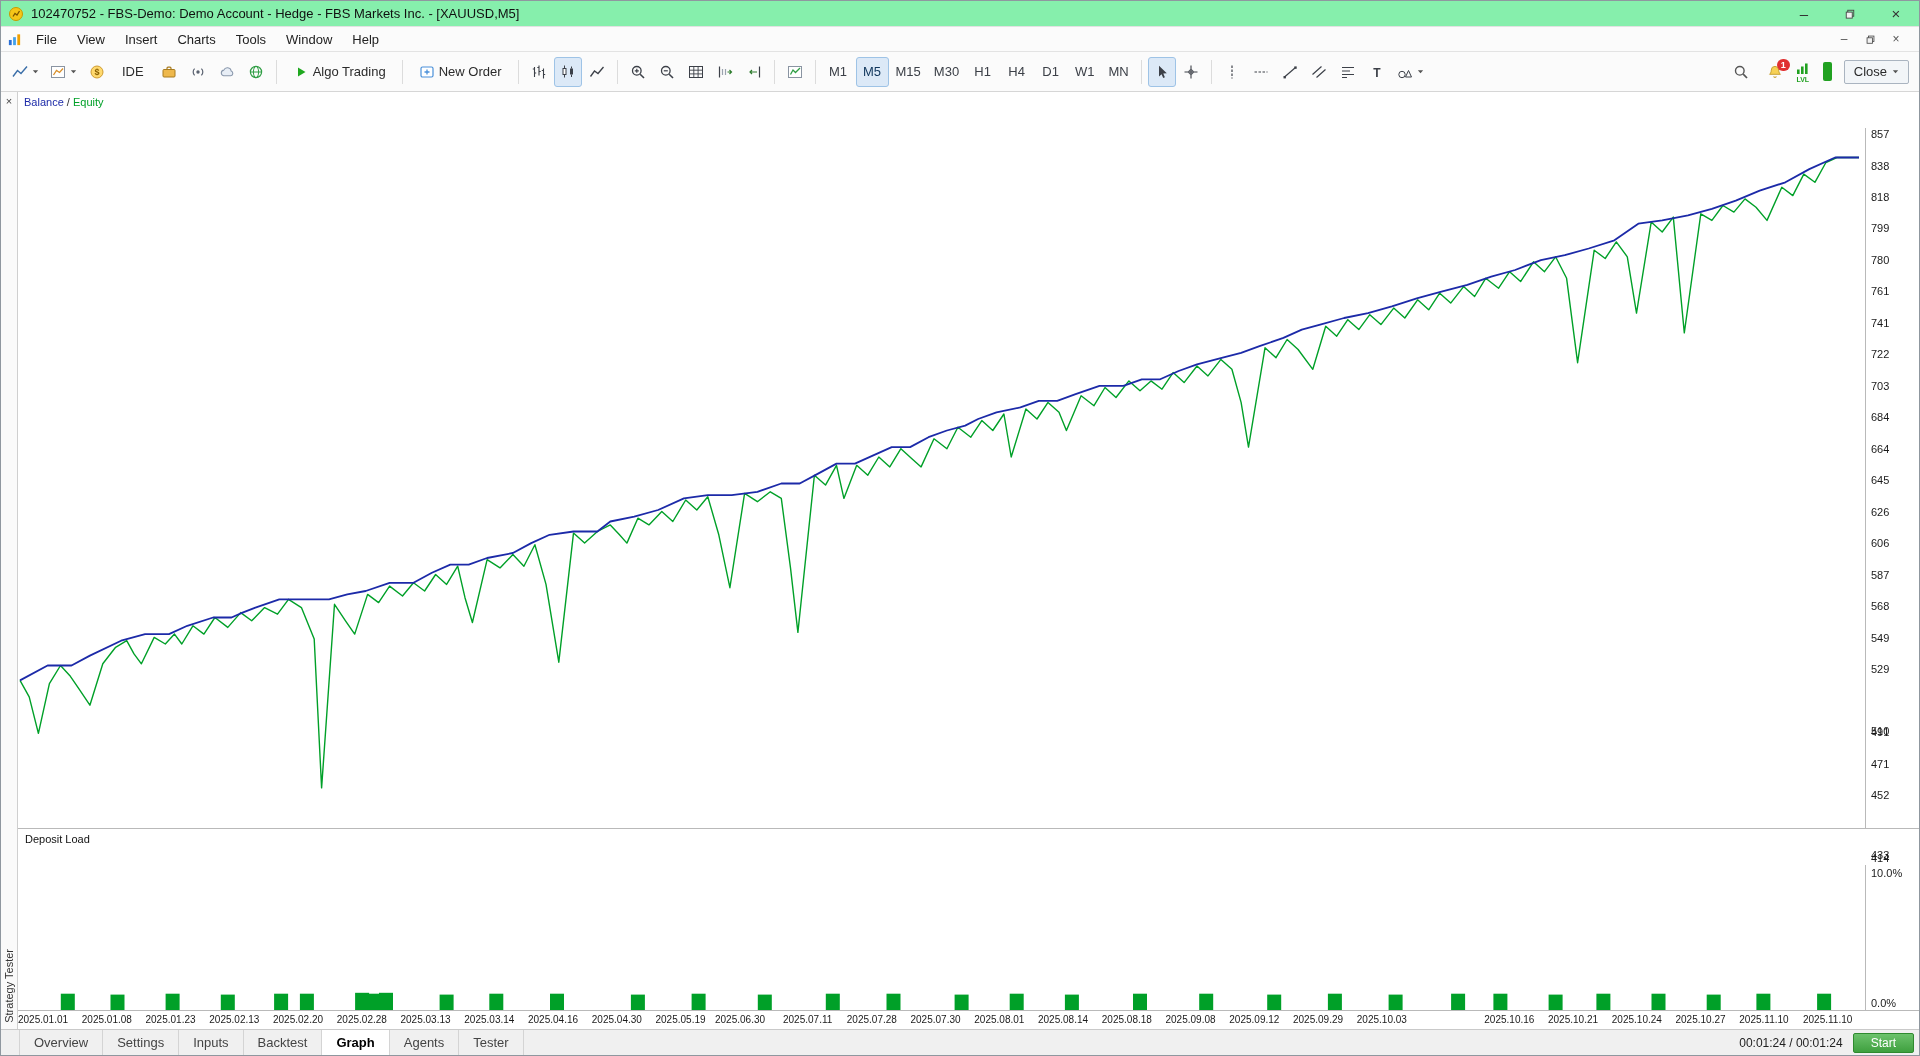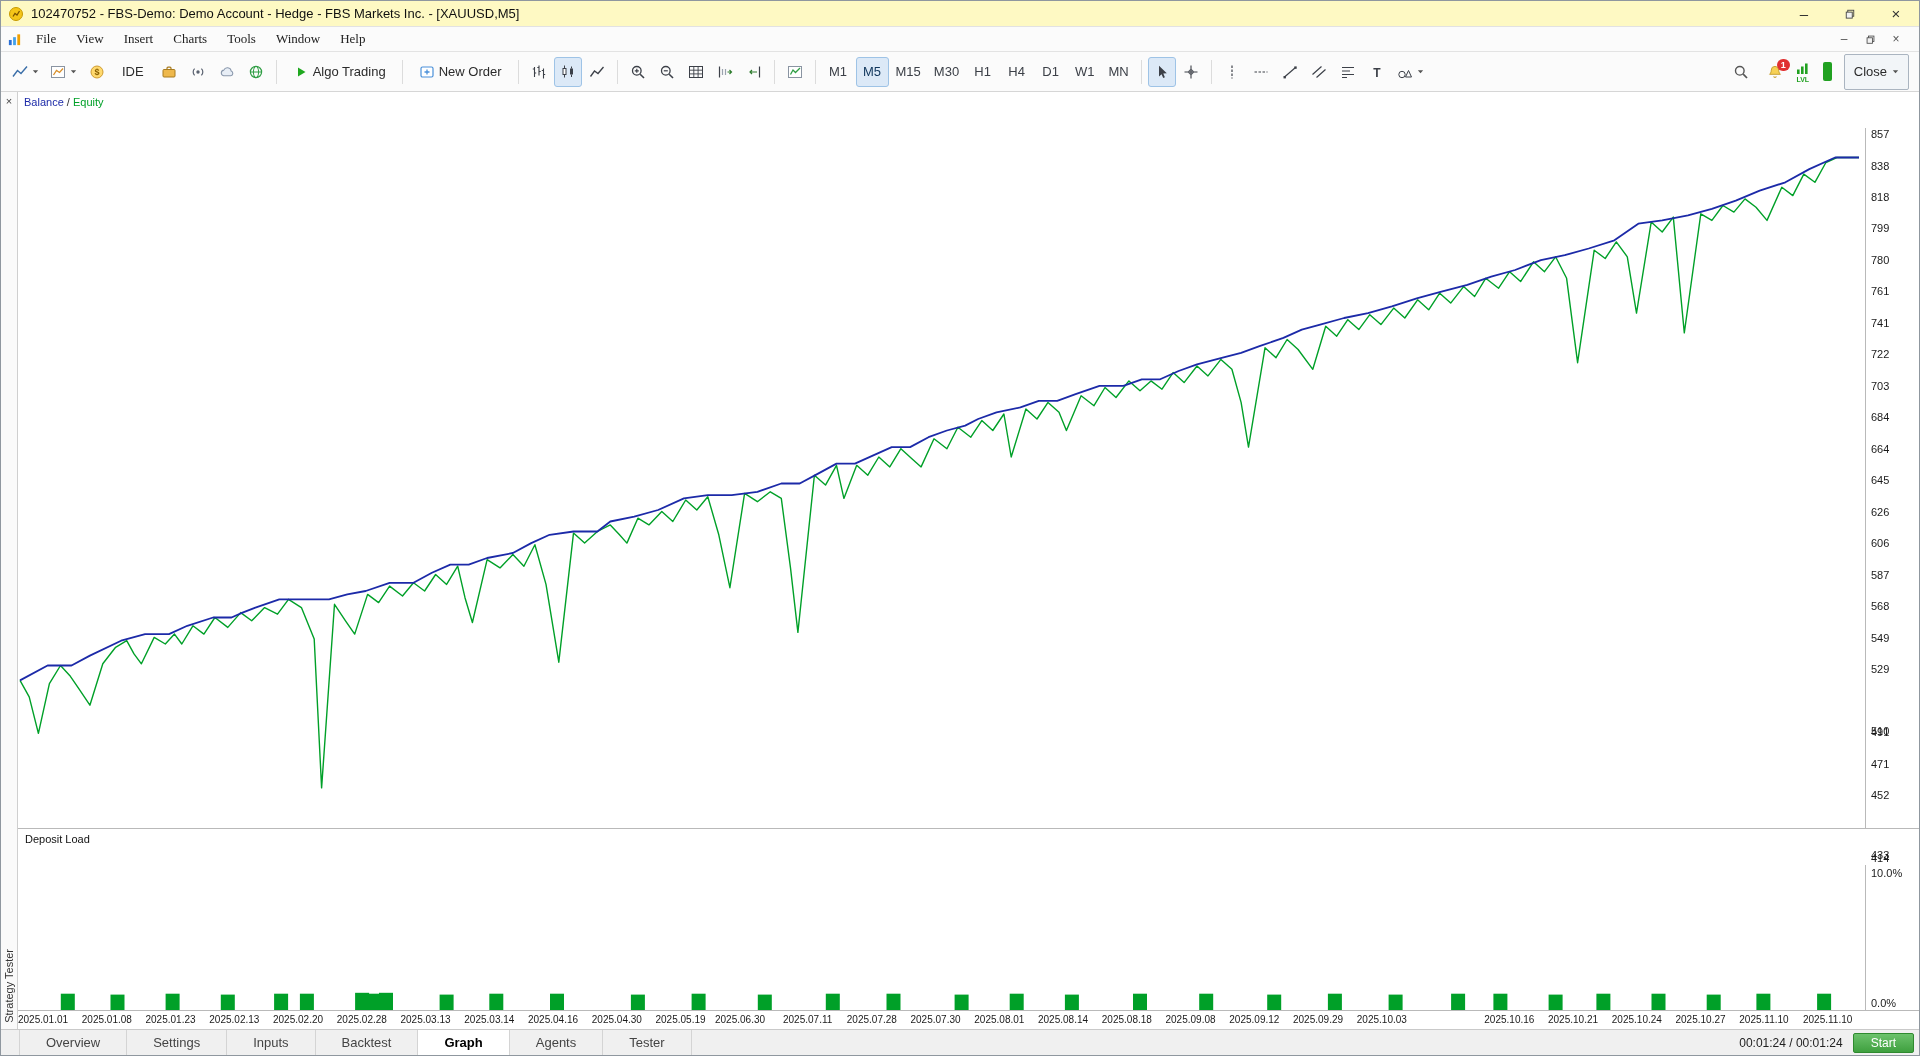--- a/index.html
+++ b/index.html
@@ -1,34 +1,34 @@
 <!DOCTYPE html>
 <html><head>
 <meta charset="utf-8">
 <style>
   *{margin:0;padding:0;box-sizing:border-box;}
   html,body{width:1920px;height:1056px;overflow:hidden;background:#fff;
     font-family:"Liberation Sans","DejaVu Sans",sans-serif;font-size:13px;color:#1a1a1a;}
   .window{width:100%;height:100%;display:flex;flex-direction:column;border:1px solid #8f979f;background:#fff;}
 
   
-  .titlebar{height:26px;flex:0 0 auto;background:#fef9c3;display:flex;align-items:center;gap:7px;
+  .titlebar{height:26px;flex:0 0 auto;background:#86efac;display:flex;align-items:center;gap:7px;
     padding-left:7px;border-bottom:1px solid #e2e2e2;}
   .titlebar .title{font-size:13px;color:#111;white-space:nowrap;}
   .win-controls{margin-left:auto;display:flex;height:100%;}
   .win-btn{width:46px;display:flex;align-items:center;justify-content:center;font-size:15px;color:#333;}
   .win-btn svg{width:12px;height:12px;}
 
   
   .menubar{height:25px;flex:0 0 auto;background:#fbfbfb;display:flex;align-items:center;
     padding:0 6px;border-bottom:1px solid #e3e3e3;}
   .menu-logo{display:flex;margin-right:4px;}
   .menu-logo svg{width:15px;height:15px;}
   .menu-items{display:flex;}
-  .menu-item{padding:8px 10px;color:#222;font-family:Liberation Serif, serif;}
+  .menu-item{padding:8px 10px;color:#222;}
   .mdi-controls{margin-left:auto;display:flex;gap:4px;padding-right:6px;}
   .mdi-btn{width:22px;height:18px;display:flex;align-items:center;justify-content:center;color:#555;font-size:12px;}
   .mdi-btn svg{width:11px;height:11px;}
 
   
   .toolbar{height:40px;flex:0 0 auto;background:#fbfbfb;border-bottom:1px solid #d6d6d6;
     display:flex;align-items:center;padding:0 6px;gap:1px;}
   button{font-family:inherit;font-size:13px;background:none;border:1px solid transparent;
     display:flex;align-items:center;justify-content:center;color:#2b2b2b;cursor:default;}
   .tb-btn{height:30px;min-width:28px;gap:4px;border-radius:3px;padding:0 4px;}
@@ -41,21 +41,21 @@
   .tf-btn{height:30px;min-width:33px;color:#3c4048;border-radius:3px;padding:0 5px;}
   .tf-btn.active{background:#dce9f7;border-color:#9ec3e6;color:#10365c;}
   .spacer{flex:1;}
   .tb-right{display:flex;align-items:center;gap:12px;padding-right:4px;}
   .bell-wrap{position:relative;display:flex;}
   .badge{position:absolute;top:-5px;right:-7px;background:#e03131;color:#fff;font-size:9px;
     line-height:12px;min-width:13px;border-radius:7px;text-align:center;font-weight:bold;}
   .lvl{display:flex;flex-direction:column;align-items:center;gap:0;}
   .lvl-text{font-size:7px;line-height:7px;color:#21a121;font-weight:bold;}
   .green-block{width:9px;height:19px;background:#21a121;border-radius:2px;}
-  .close-btn{border:1px solid #aab4c0;background:#f2f5f8;border-radius:2px;padding:3px 9px;gap:5px;height:36px;}
+  .close-btn{border:1px solid #aab4c0;background:#f2f5f8;border-radius:2px;padding:3px 9px;gap:5px;height:24px;}
 
   
   .main{flex:1;display:flex;min-height:0;}
   .left-strip{width:17px;flex:0 0 auto;background:#fafafa;border-right:1px solid #cfcfcf;position:relative;}
   .strip-close{position:absolute;top:3px;left:2px;width:12px;height:12px;font-size:11px;line-height:11px;
     color:#444;padding:0;border:none;}
   .strip-label{position:absolute;bottom:6px;left:2px;writing-mode:vertical-rl;transform:rotate(180deg);
     font-size:11px;color:#333;white-space:nowrap;}
   .content{flex:1;display:flex;flex-direction:column;min-width:0;background:#fff;}
   .graph-panel{flex:1;display:flex;min-height:0;border-bottom:1px solid #b9b9b9;}
@@ -69,21 +69,21 @@
   .dl-title{position:absolute;top:4px;left:7px;font-size:11px;color:#111;z-index:2;}
   .dl-top{position:absolute;top:2px;left:5px;font-size:11px;}
   .dl-bottom{position:absolute;bottom:1px;left:5px;font-size:11px;}
   .date-row{height:18px;flex:0 0 auto;position:relative;margin-right:54px;}
   .dtick{position:absolute;top:3px;font-size:10px;color:#1a1a1a;white-space:nowrap;}
 
   
   .tabbar{height:26px;flex:0 0 auto;background:#f0f0f0;border-top:1px solid #c9c9c9;
     display:flex;align-items:center;padding-left:18px;}
   .tabs{display:flex;height:100%;align-items:center;}
-  .tab{padding:0 26px;height:100%;display:flex;align-items:center;color:#444;
+  .tab{padding:0 14px;height:100%;display:flex;align-items:center;color:#444;
     border-right:1px solid #d4d4d4;}
   .tab:first-child{border-left:1px solid #d4d4d4;}
   .tab.active{font-weight:bold;color:#000;background:#fff;}
   .tab-right{margin-left:auto;display:flex;align-items:center;gap:10px;padding-right:5px;}
   .time-display{font-size:12px;color:#222;}
   .start-btn{background:linear-gradient(#6cc26c,#3fa03f);border:1px solid #2f8a2f;color:#fff;
     padding:2px 17px;height:20px;border-radius:2px;font-size:12px;}
 </style>
 </head>
 <body>

